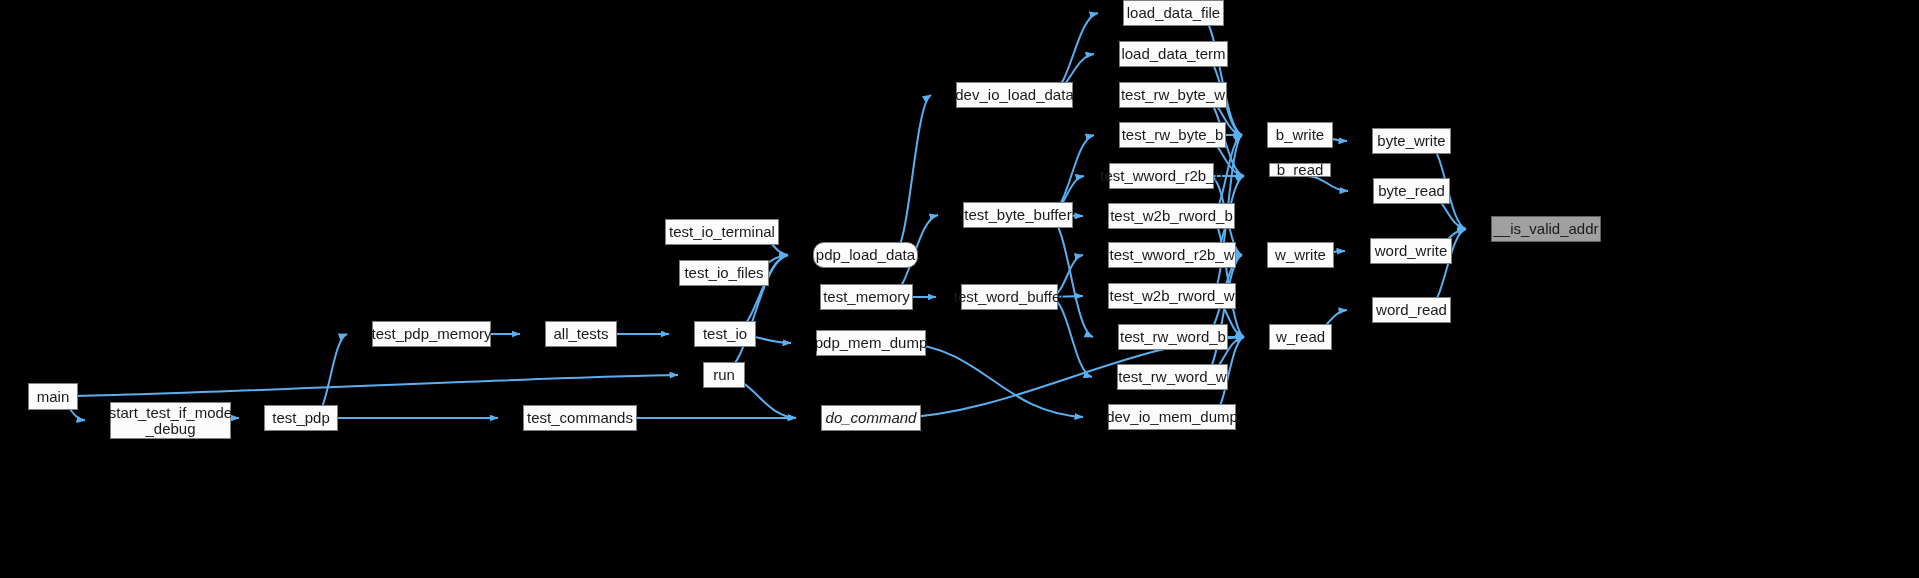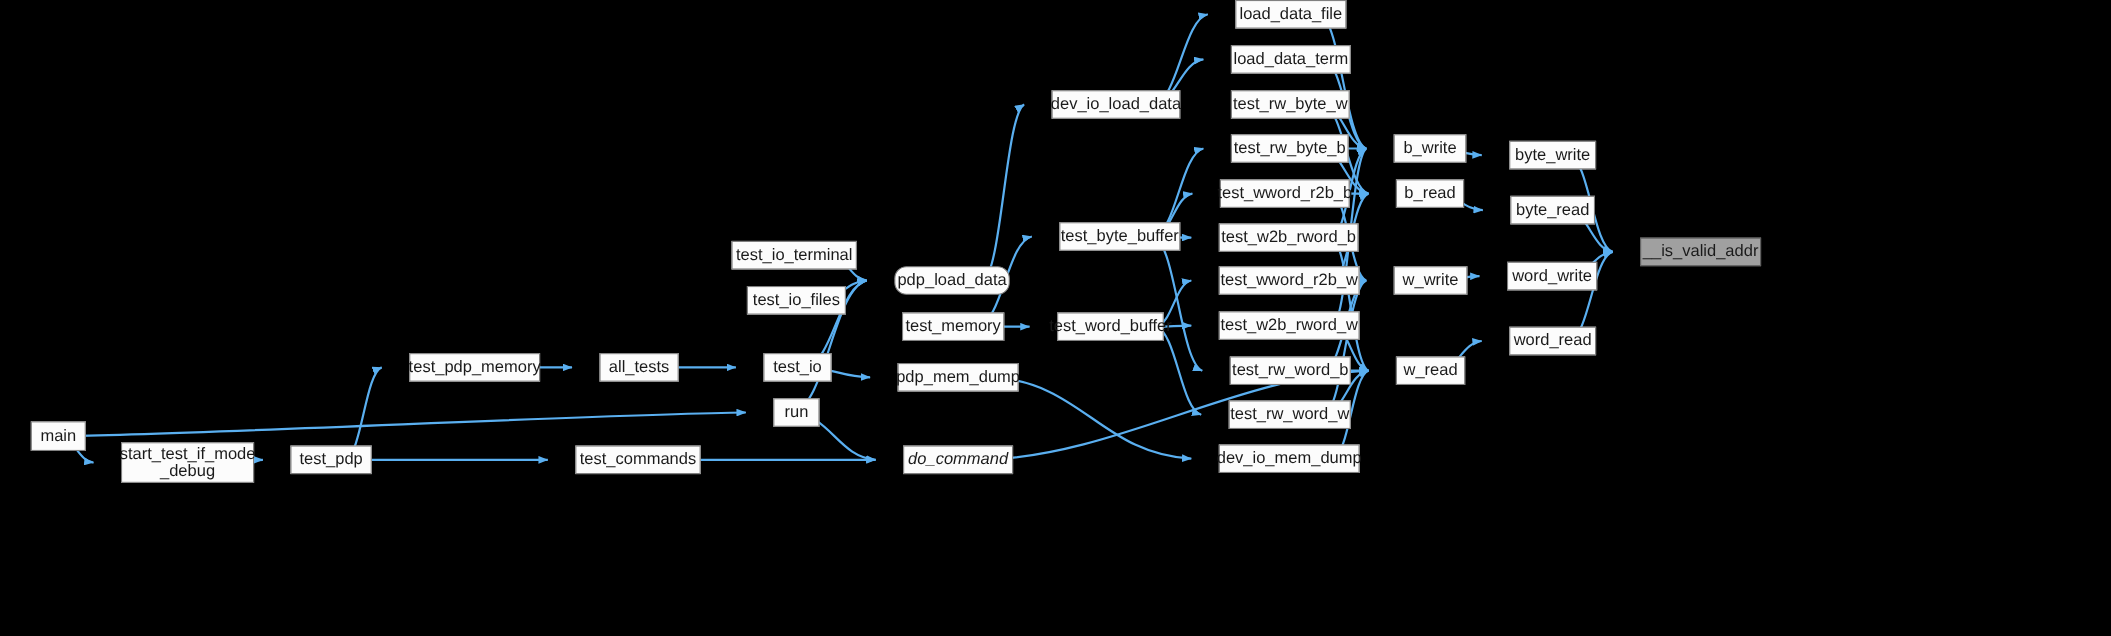--- a/index.html
+++ b/index.html
@@ -96,29 +96,29 @@
       <div class="node" style="left: 796px; top: 284px; width: 93px; height: 26px;">test_memory</div>
       <div class="node" style="left: 792px; top: 330px; width: 110px; height: 26px;">pdp_mem_dump</div>
       <div class="node" style="left: 797px; top: 405px; width: 100px; height: 26px; font-style: italic;">do_command</div>
       <div class="node" style="left: 932px; top: 82px; width: 117px; height: 26px;">dev_io_load_data</div>
       <div class="node" style="left: 939px; top: 202px; width: 110px; height: 26px;">test_byte_buffer</div>
       <div class="node" style="left: 937px; top: 284px; width: 97px; height: 26px;">test_word_buffer</div>
       <div class="node" style="left: 1099px; top: 0px; width: 101px; height: 26px;">load_data_file</div>
       <div class="node" style="left: 1095px; top: 41px; width: 109px; height: 26px;">load_data_term</div>
       <div class="node" style="left: 1095px; top: 82px; width: 108px; height: 26px;">test_rw_byte_w</div>
       <div class="node" style="left: 1095px; top: 122px; width: 107px; height: 26px;">test_rw_byte_b</div>
-      <div class="node" style="left: 1085px; top: 163px; width: 118px; height: 26px; text-align: center;">test_wword_r2b_b</div>
+      <div class="node" style="left: 1085px; top: 163px; width: 105px; height: 26px; text-align: center;">test_wword_r2b_b</div>
       <div class="node" style="left: 1084px; top: 203px; width: 127px; height: 26px;">test_w2b_rword_b</div>
       <div class="node" style="left: 1084px; top: 242px; width: 128px; height: 26px;">test_wword_r2b_w</div>
       <div class="node" style="left: 1084px; top: 283px; width: 128px; height: 26px;">test_w2b_rword_w</div>
       <div class="node" style="left: 1094px; top: 324px; width: 110px; height: 26px;">test_rw_word_b</div>
       <div class="node" style="left: 1093px; top: 364px; width: 111px; height: 26px;">test_rw_word_w</div>
       <div class="node" style="left: 1084px; top: 404px; width: 128px; height: 26px;">dev_io_mem_dump</div>
       <div class="node" style="left: 1243px; top: 122px; width: 66px; height: 26px;">b_write</div>
-      <div class="node" style="left: 1245px; top: 163px; width: 62px; height: 26px;">b_read</div>
+      <div class="node" style="left: 1245px; top: 163px; width: 62px; height: 14px;">b_read</div>
       <div class="node" style="left: 1243px; top: 242px; width: 67px; height: 26px;">w_write</div>
       <div class="node" style="left: 1245px; top: 324px; width: 63px; height: 26px;">w_read</div>
       <div class="node" style="left: 1348px; top: 128px; width: 79px; height: 26px;">byte_write</div>
       <div class="node" style="left: 1349px; top: 178px; width: 77px; height: 26px;">byte_read</div>
       <div class="node" style="left: 1346px; top: 238px; width: 82px; height: 26px;">word_write</div>
       <div class="node" style="left: 1348px; top: 297px; width: 79px; height: 26px;">word_read</div>
       <div class="node hl" style="left: 1467px; top: 216px; width: 110px; height: 26px;">__is_valid_addr</div>
     </div>
 </div>
 

